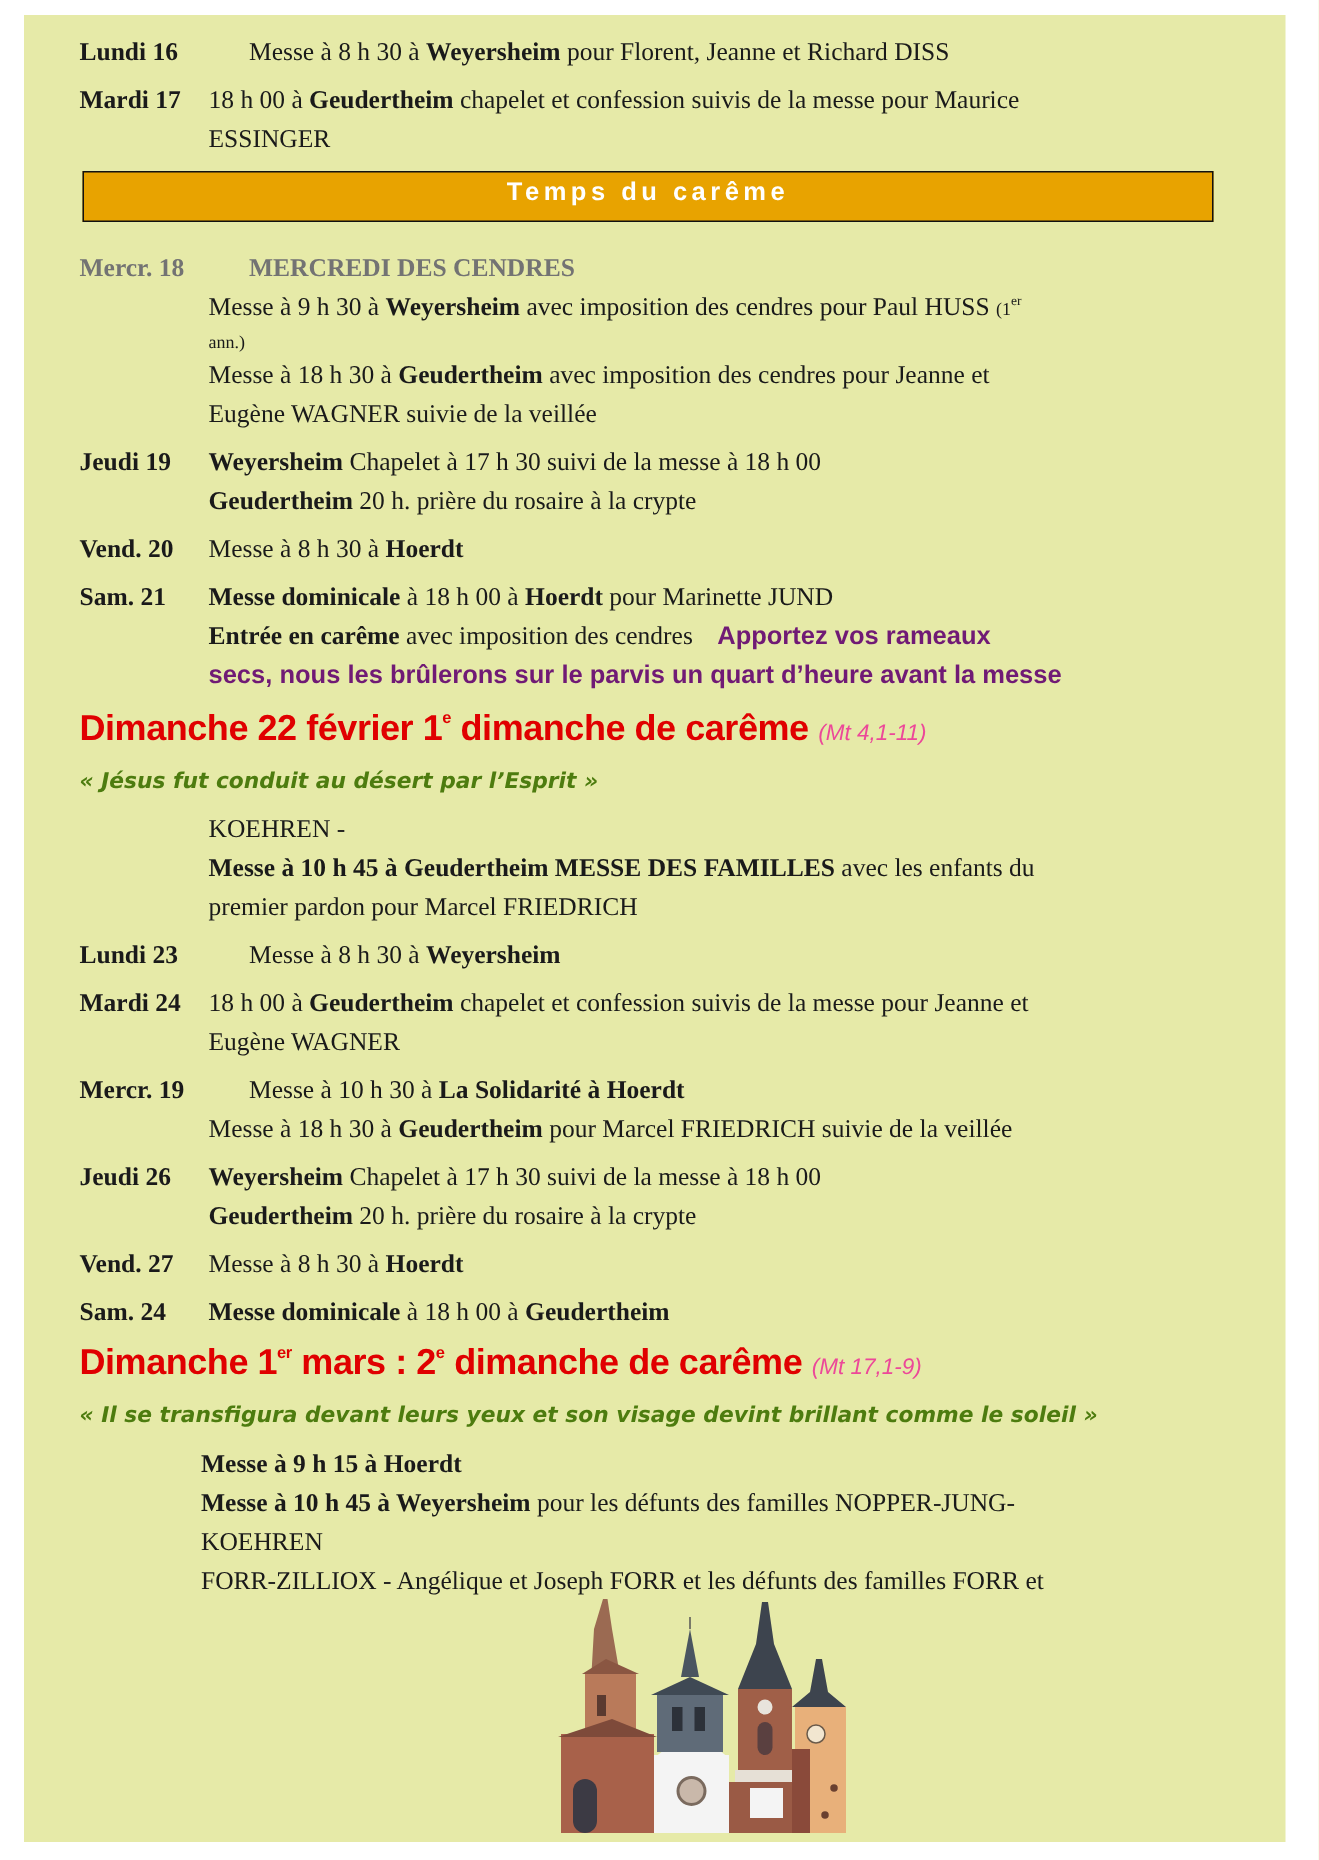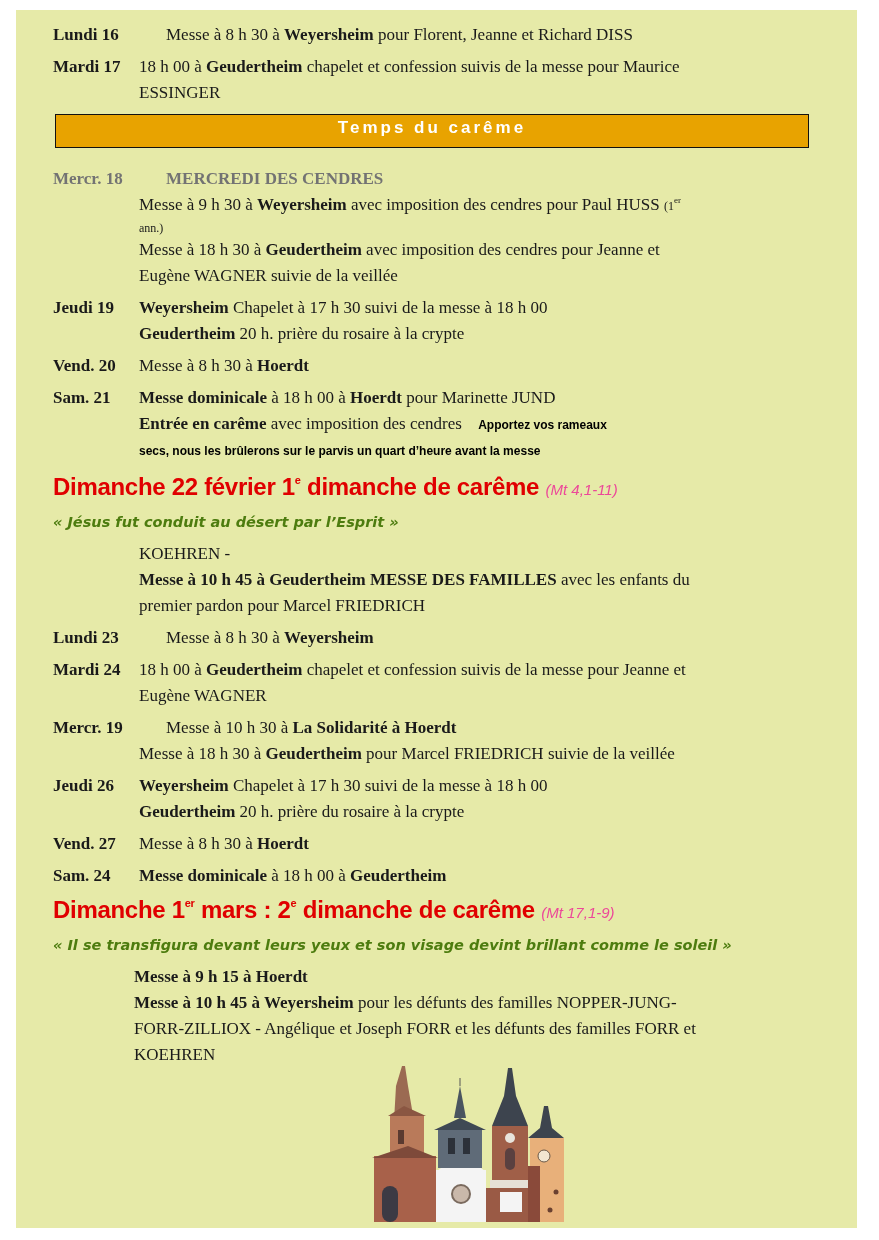--- a/index.html
+++ b/index.html
@@ -21,21 +21,21 @@
     .red { color: #737373; }
     .banner {
       margin: 8px 0 18px 2px; width: 752px; height: 32px;
       background: #e8a300; border: 1.5px solid #111;
       display: flex; justify-content: center;
       font-family: "Liberation Sans", "DejaVu Sans", sans-serif;
       font-weight: bold; font-size: 17px; color: #ffffff; letter-spacing: 3px;
     }
     .notice {
       font-family: "Liberation Sans", "DejaVu Sans", sans-serif;
-      font-weight: bold; font-size: 12px; color: #000000;
+      font-weight: bold; font-size: 17px; color: #701a75;
     }
     .sunday {
       font-family: "Liberation Sans", "DejaVu Sans", sans-serif;
       font-weight: bold; font-size: 24px; color: #e00000;
       line-height: 34px; margin: 4px 0 2px 0; letter-spacing: -0.3px;
     }
     .sunday sup { font-size: 11px; vertical-align: top; line-height: 20px; }
     .sunday .ref {
       font-weight: normal; font-style: italic; font-size: 15px; color: #ec4899;
       letter-spacing: 0;
@@ -139,22 +139,22 @@
   <div class="row" style="margin-bottom:2px">
     <span class="lbl">Sam. 24</span>
     <span class="line"><b>Messe dominicale</b><span> à 18 h 00 à </span><b>Geudertheim</b></span>
   </div>
 
   <div class="sunday"><span>Dimanche 1</span><sup>er</sup><span> mars : 2</span><sup>e</sup><span> dimanche de carême </span><span class="ref">(Mt 17,1-9)</span></div>
   <div class="gospel">« Il se transfigura devant leurs yeux et son visage devint brillant comme le soleil »</div>
   <div class="indent2">
     <b style="display:block">Messe à 9 h 15 à Hoerdt</b>
     <span style="display:block"><b>Messe à 10 h 45 à Weyersheim</b><span> pour les défunts des familles NOPPER-JUNG-</span></span>
+    <span style="display:block">KOEHREN</span>
     <span style="display:block">FORR-ZILLIOX - Angélique et Joseph FORR et les défunts des familles FORR et</span>
-    <span style="display:block">KOEHREN</span>
   </div>
 </div>
 
 <svg class="churches" viewBox="0 0 206 156" xmlns="http://www.w3.org/2000/svg">
 
   <polygon points="34,0 37,0 40,20 46,55 44,55 26,55 28,20" fill="#9b6a52"></polygon>
   <rect x="22" y="50" width="34" height="46" fill="#b97a5a"></rect>
   <polygon points="20,50 36,40 58,50" fill="#8a5642"></polygon>
   <rect x="6" y="90" width="62" height="66" fill="#a8614a"></rect>
   <polygon points="4,92 40,80 70,92" fill="#7e4a3a"></polygon>

